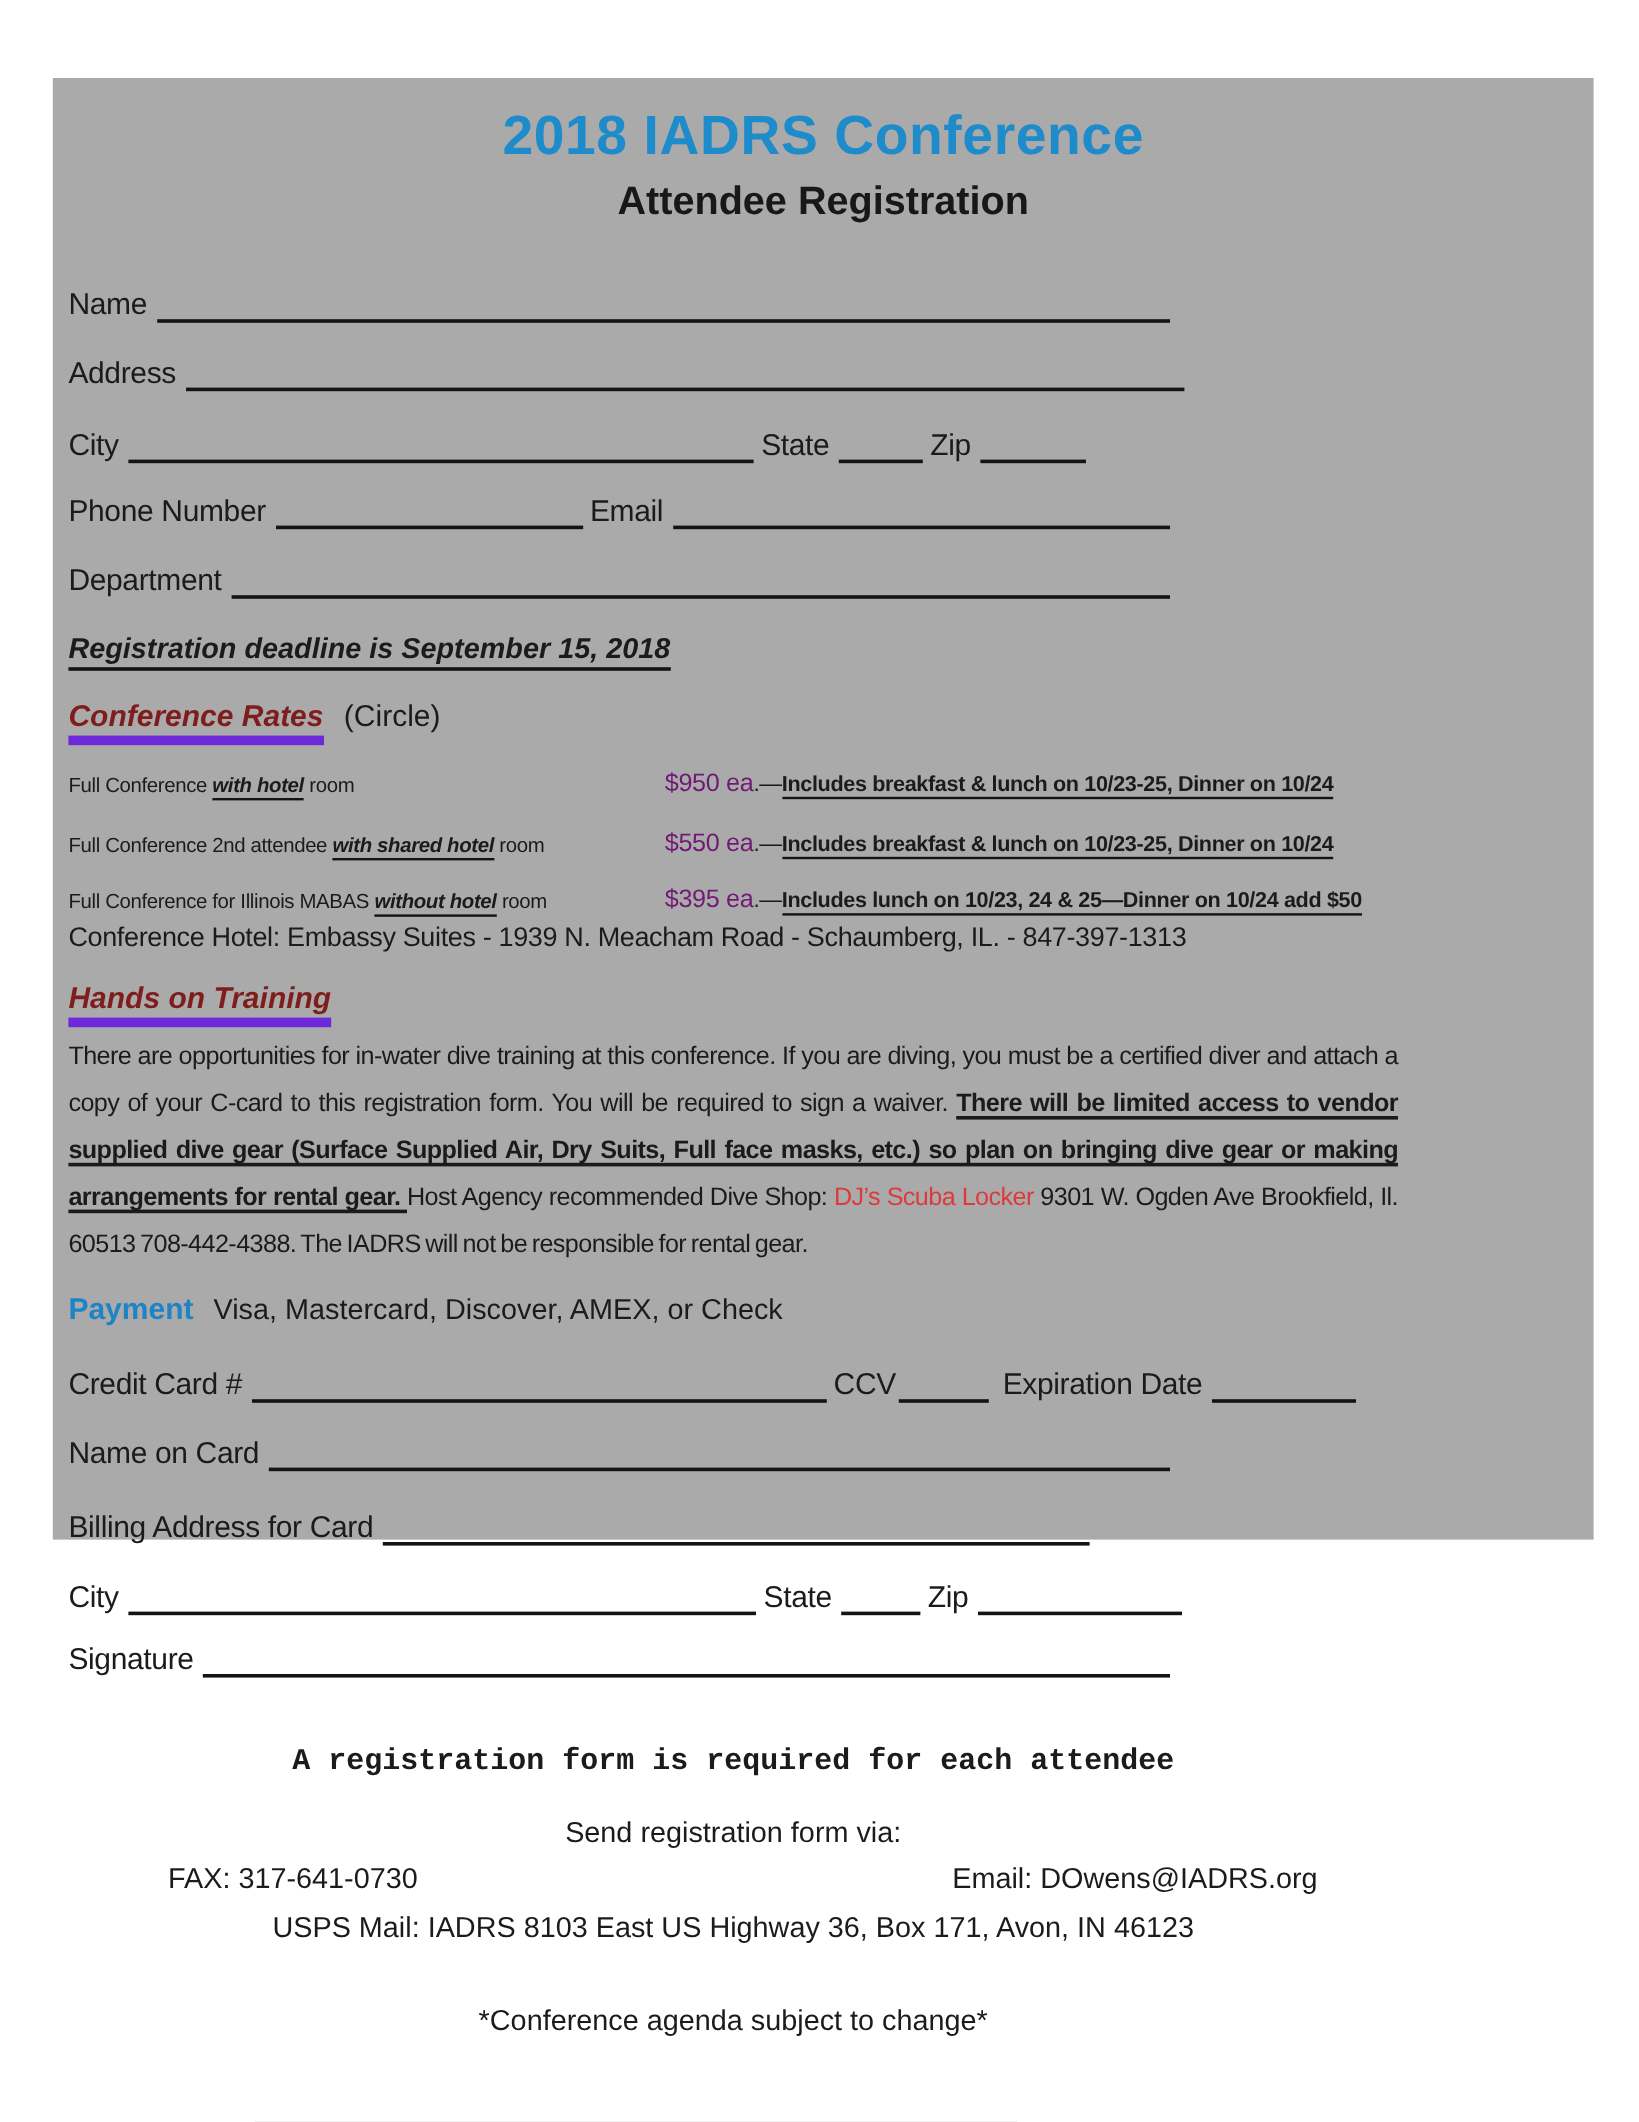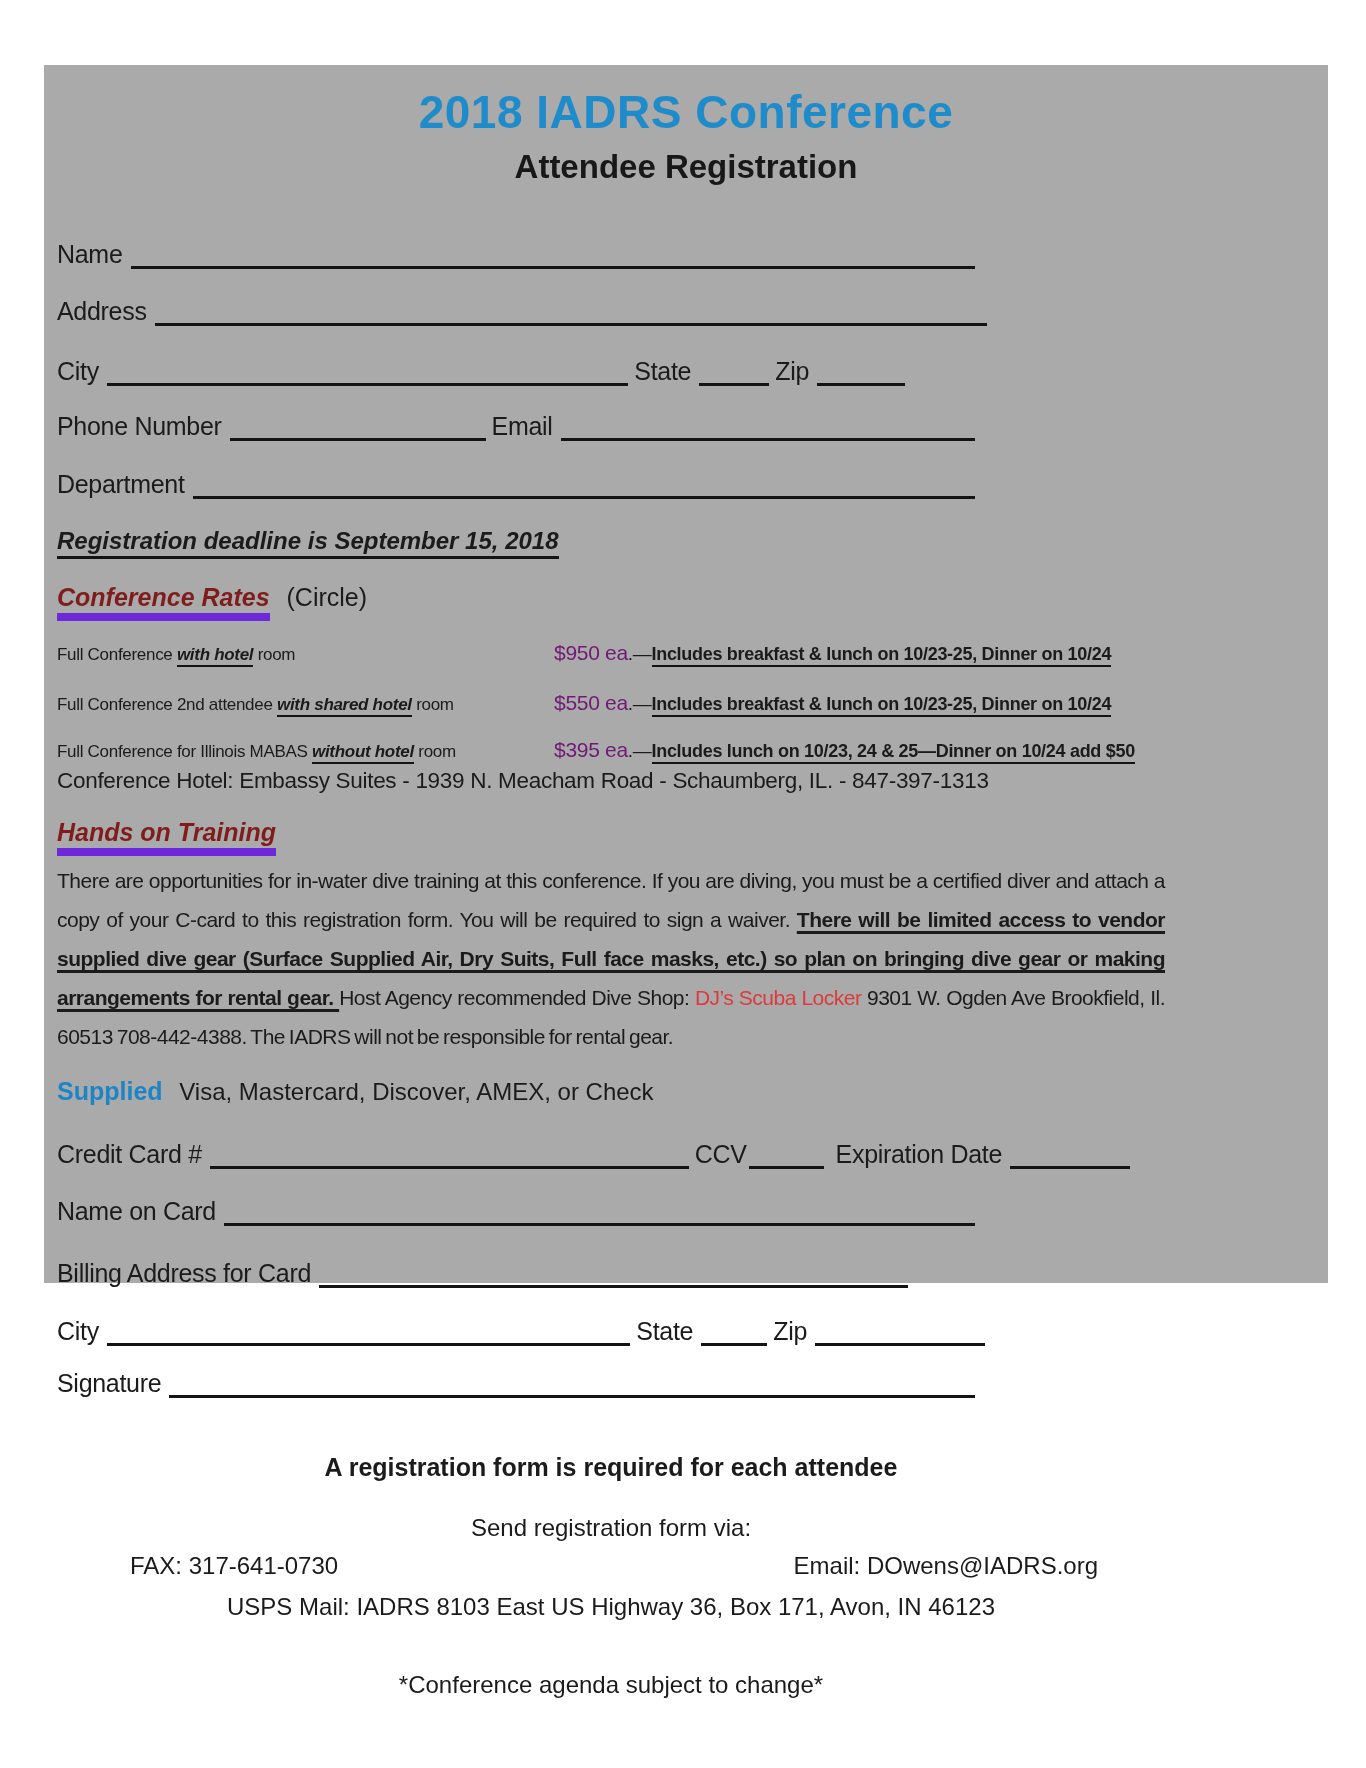--- a/index.html
+++ b/index.html
@@ -90,23 +90,23 @@
     text-decoration: underline;
     text-decoration-thickness: 2.5px;
     text-underline-offset: 4px;
   }
   .red-text { color: #dc3a3c; }
   .pay-row { position: absolute; left: 13px; top: 1012px; font-size: 24px; }
   .pay-head { color: #1d84c6; font-weight: bold; font-size: 25px; }
   .pay-methods { margin-left: 10px; }
   
   .note { position: absolute; left: 13px; width: 1108px; text-align: center; }
-  .note.bold { font-weight: bold; }
+  .note.bold { font-weight: bold; font-family: Liberation Mono, monospace; }
   .fax-row {
-    position: absolute; left: 86px; right: 230px; top: 1487px;
+    position: absolute; left: 96px; right: 230px; top: 1487px;
     display: flex; justify-content: space-between;
     font-size: 24px;
     align-items: center;
   }
 </style>
 </head>
 <body>
 
 <div class="panel">
 
@@ -170,21 +170,21 @@
 
   <div class="hotel-line">Conference Hotel: Embassy Suites - 1939 N. Meacham Road - Schaumberg,  IL. - 847-397-1313</div>
 
   <div class="sec-row" style="top:753px">
     <span class="sec-head">Hands on Training</span>
   </div>
 
   <div class="para"><span>There are opportunities for in-water dive training at this conference. If you are diving, you must be a certified diver and attach a copy of your C-card to this registration form. You will be required to sign a waiver. </span><span class="bold-u">There will be limited access to vendor supplied dive gear (Surface Supplied Air, Dry Suits, Full face masks, etc.) so plan on bringing dive gear or making arrangements for rental gear. </span><span>Host Agency recommended Dive Shop: </span><span class="red-text">DJ’s Scuba Locker</span><span> 9301 W. Ogden Ave Brookfield, Il. 60513 708-442-4388. The IADRS will not be responsible for rental gear.</span></div>
 
   <div class="pay-row">
-    <span class="pay-head">Supplied</span>
+    <span class="pay-head">Payment</span>
     <span class="pay-methods">Visa, Mastercard, Discover, AMEX, or Check</span>
   </div>
 
   <div class="frow" style="top:1072px;width:1073px">
     <span class="lbl">Credit Card #</span>
     <span class="fill"></span>
     <span class="lbl mid" style="padding-right:2px">CCV</span>
     <span class="fill fixed" style="width:75px"></span>
     <span class="lbl mid" style="padding-left:12px">Expiration Date</span>
     <span class="fill fixed" style="width:120px"></span>

